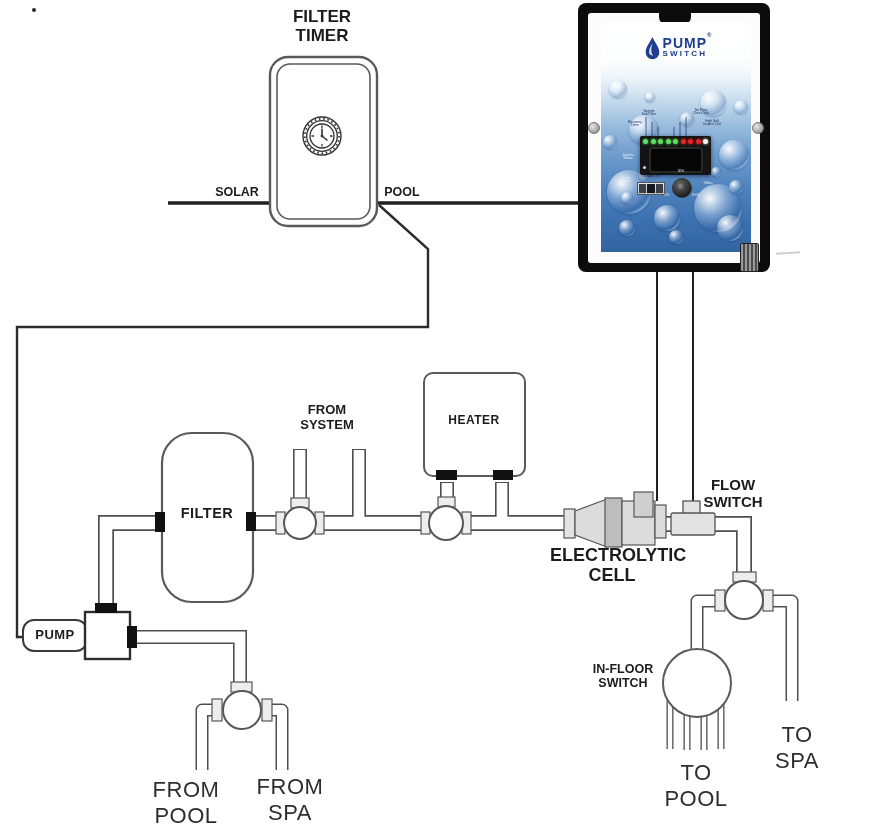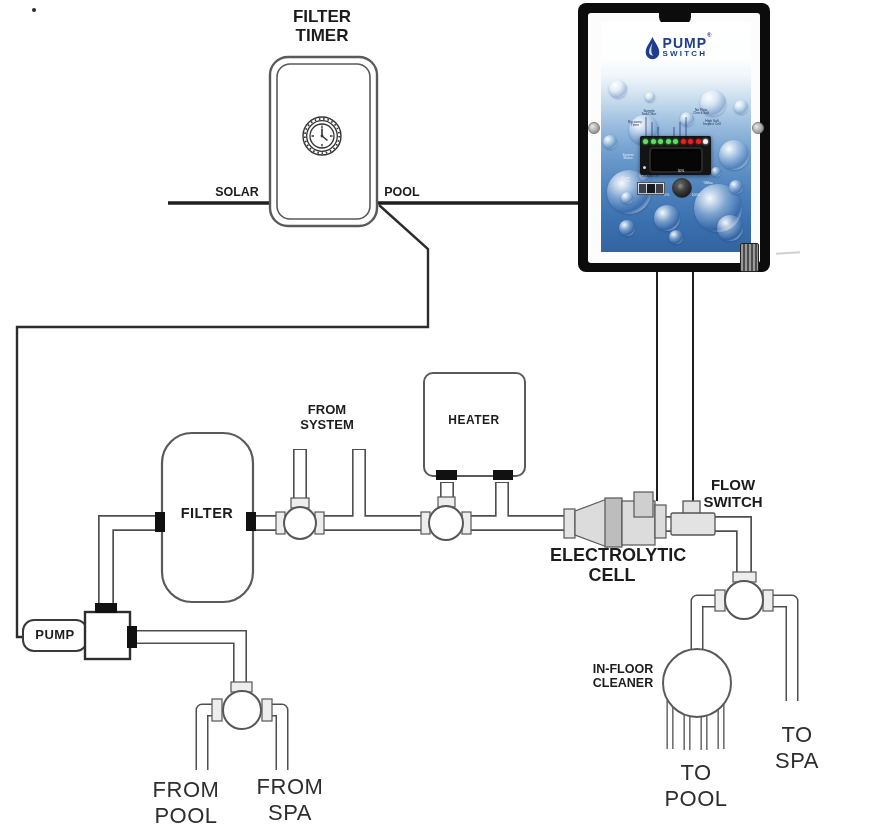--- a/index.html
+++ b/index.html
@@ -198,21 +198,21 @@
   <div class="lbl" style="left:25px;top:628px;width:60px;font-size:13px;letter-spacing:.5px;">PUMP</div>
   <div class="lbl" style="left:167px;top:505px;width:80px;font-size:14.5px;letter-spacing:.5px;">FILTER</div>
   <div class="lbl" style="left:287px;top:403px;width:80px;font-size:13px;">FROM
 SYSTEM</div>
   <div class="lbl" style="left:434px;top:414px;width:80px;font-size:12px;letter-spacing:.5px;">HEATER</div>
   <div class="lbl" style="left:550px;top:545px;width:124px;font-size:18px;">ELECTROLYTIC
 CELL</div>
   <div class="lbl" style="left:701px;top:477px;width:64px;font-size:15px;">FLOW
 SWITCH</div>
   <div class="lbl" style="left:582px;top:662px;width:82px;font-size:12.5px;">IN-FLOOR
-CLEANER</div>
+SWITCH</div>
   <div class="lbl big" style="left:654px;top:760px;width:84px;font-size:22px;">TO
 POOL</div>
   <div class="lbl big" style="left:760px;top:722px;width:74px;font-size:22px;">TO
 SPA</div>
   <div class="lbl big" style="left:144px;top:777px;width:84px;font-size:22px;">FROM
 POOL</div>
   <div class="lbl big" style="left:248px;top:774px;width:84px;font-size:22px;">FROM
 SPA</div>
 
   <div class="panel">

